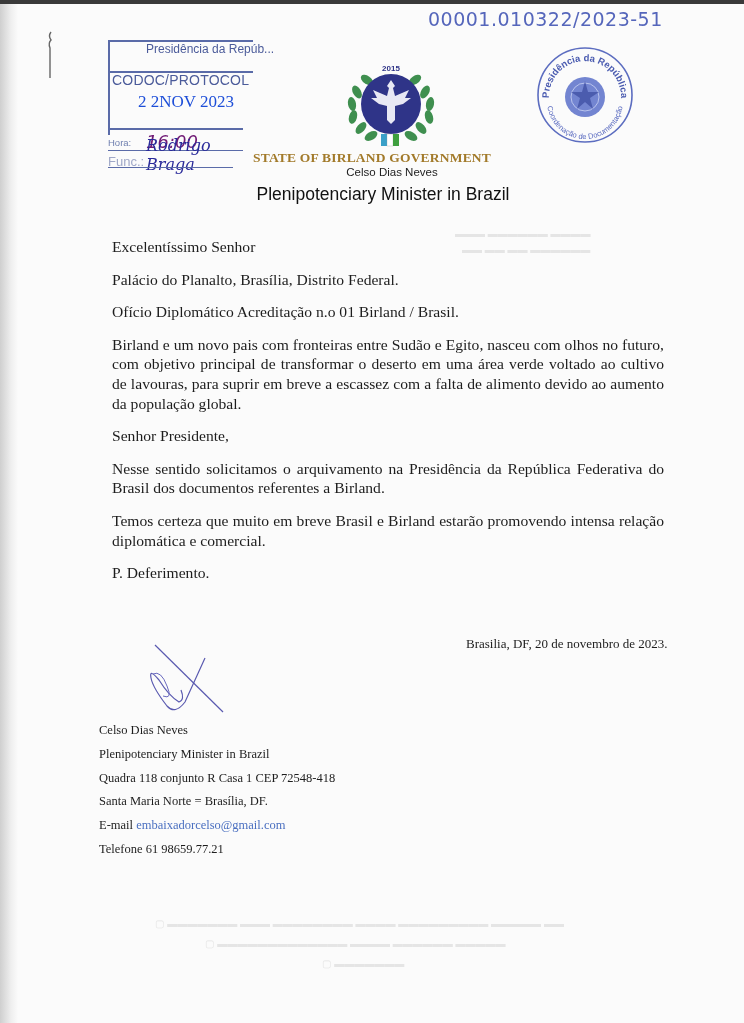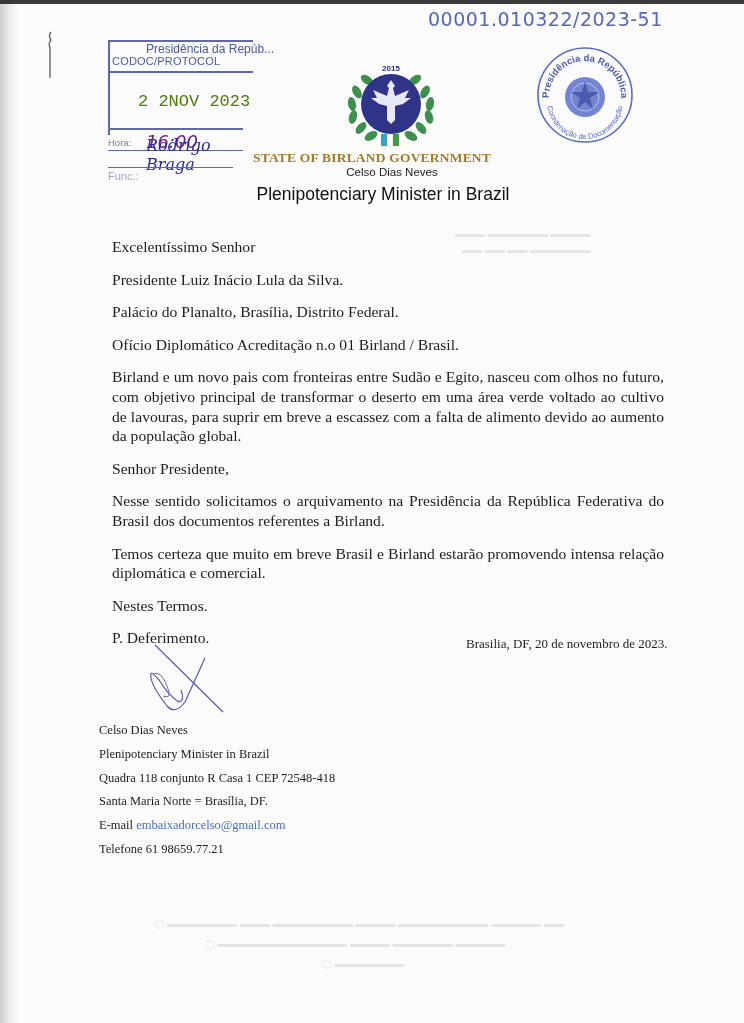--- a/index.html
+++ b/index.html
@@ -11,25 +11,25 @@
   }
   .edge-left { position:absolute; left:0; top:0; width:18px; height:1023px; background:linear-gradient(90deg,#cfcfcf,#eeeeee 60%,#fbfbfb); }
   .edge-top { position:absolute; left:0; top:0; width:744px; height:4px; background:#3a3a3a; }
   .staple { position:absolute; left:46px; top:30px; width:8px; height:50px; }
 
   
   .stamp-protocol { position:absolute; left:108px; top:40px; width:150px; height:128px; color:#4b5b9a; font-family:"Liberation Sans", sans-serif; }
   .stamp-protocol .bar { position:absolute; left:0; height:2px; background:#5a6ba8; }
   .stamp-protocol .vline { position:absolute; left:0; top:0; width:2px; height:95px; background:#5a6ba8; }
   .stamp-protocol .l1 { position:absolute; left:4px; top:2px; font-size:12px; white-space:nowrap;margin-left:34px; }
-  .stamp-protocol .l2 { position:absolute; left:4px; top:15px; font-size:11px; letter-spacing:0.2px; white-space:nowrap; }
-  .stamp-protocol .date { position:absolute; left:30px; top:52px; font-size:17px; font-family:Liberation Mono, monospace; color:#4d7c0f; }
+  .stamp-protocol .l2 { position:absolute; left:4px; top:32px; font-size:14px; letter-spacing:0.2px; white-space:nowrap; }
+  .stamp-protocol .date { position:absolute; left:30px; top:52px; font-size:17px; font-family:Liberation Serif, serif; color:#1d4ed8; }
   .stamp-protocol .hora-label { position:absolute; left:0; top:97px; font-size:9.5px; color:#7080b0; }
   .stamp-protocol .hora-val { position:absolute; left:38px; top:91px; font-size:18px; font-family:"DejaVu Sans", sans-serif; color:#701a75; font-style:italic; }
-  .stamp-protocol .func-label { position:absolute; left:0; top:130px; font-size:11px; color:#a0a8c8;text-align:right; }
+  .stamp-protocol .func-label { position:absolute; left:0; top:114px; font-size:13px; color:#a0a8c8;text-align:right; }
   .stamp-protocol .func-val { position:absolute; left:38px; top:96px; font-size:16px; font-family:"DejaVu Serif", serif; color:#2a2a9a; font-style:italic; }
 
   .proc-number { position:absolute; left:428px; top:8px; font-family:"DejaVu Sans", sans-serif; font-size:19px; color:#5566bb; letter-spacing:0.5px; }
 
   
   .seal { position:absolute; left:535px; top:45px; width:100px; height:100px; }
 
   
   .emblem { position:absolute; left:343px; top:62px; width:96px; height:88px; }
 
@@ -114,28 +114,26 @@
 
 <div class="gov-title">STATE OF BIRLAND GOVERNMENT</div>
 <div class="gov-name">Celso Dias Neves</div>
 <div class="gov-role">Plenipotenciary  Minister in Brazil</div>
 
 <div class="ghost" style="left:455px;top:228px">▬▬▬ ▬▬▬▬▬▬ ▬▬▬▬</div>
 <div class="ghost" style="left:462px;top:244px">▬▬ ▬▬ ▬▬ ▬▬▬▬▬▬</div>
 
 <div class="body">
   <p>Excelentíssimo Senhor</p>
-  <p class="gap">Presidente Luiz Inácio Lula da Silva.</p>
   <p class="gap">Palácio do Planalto, Brasília, Distrito Federal.</p>
   <p class="gap">Ofício Diplomático Acreditação n.o 01 Birland / Brasil.</p>
   <p class="gap justify">Birland e um novo pais com fronteiras entre Sudão e Egito, nasceu com olhos no futuro, com objetivo principal de transformar o deserto em uma área verde voltado ao cultivo de lavouras, para suprir em breve a escassez com a falta de alimento devido ao aumento da população global.</p>
   <p class="gap">Senhor Presidente,</p>
   <p class="gap justify">Nesse sentido solicitamos o arquivamento na Presidência da República Federativa do Brasil dos documentos referentes a Birland.</p>
   <p class="gap justify">Temos certeza que muito em breve Brasil e Birland estarão promovendo intensa relação diplomática e comercial.</p>
-  <p class="gap">Nestes Termos.</p>
   <p class="gap">P. Deferimento.</p>
 </div>
 
 <svg class="signature" viewBox="0 0 95 80">
   <path d="M10 5 L78 72" stroke="#5a5ab0" stroke-width="1.2" fill="none"></path>
   <path d="M60 18 L40 62 Q30 75 22 66 Q8 48 6 38 Q4 28 14 40 Q24 56 34 62 Q40 60 36 50" stroke="#5a5ab0" stroke-width="1.2" fill="none"></path>
   <path d="M8 34 Q16 30 22 46 Q28 60 18 56" stroke="#6a6ac0" stroke-width="1" fill="none"></path>
 </svg>
 
 <div class="place-date">Brasilia, DF, 20 de novembro de 2023.</div>

